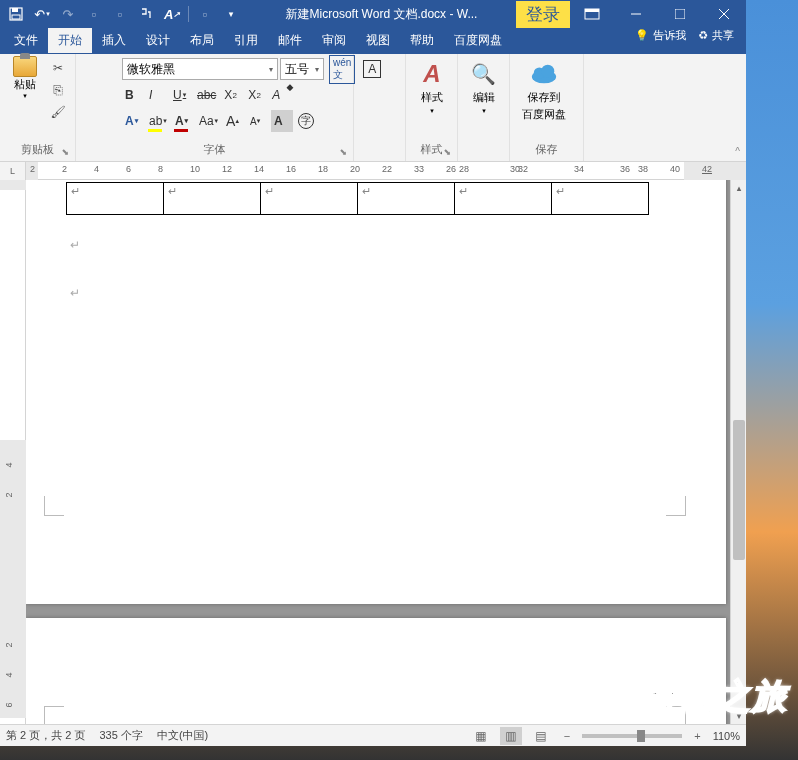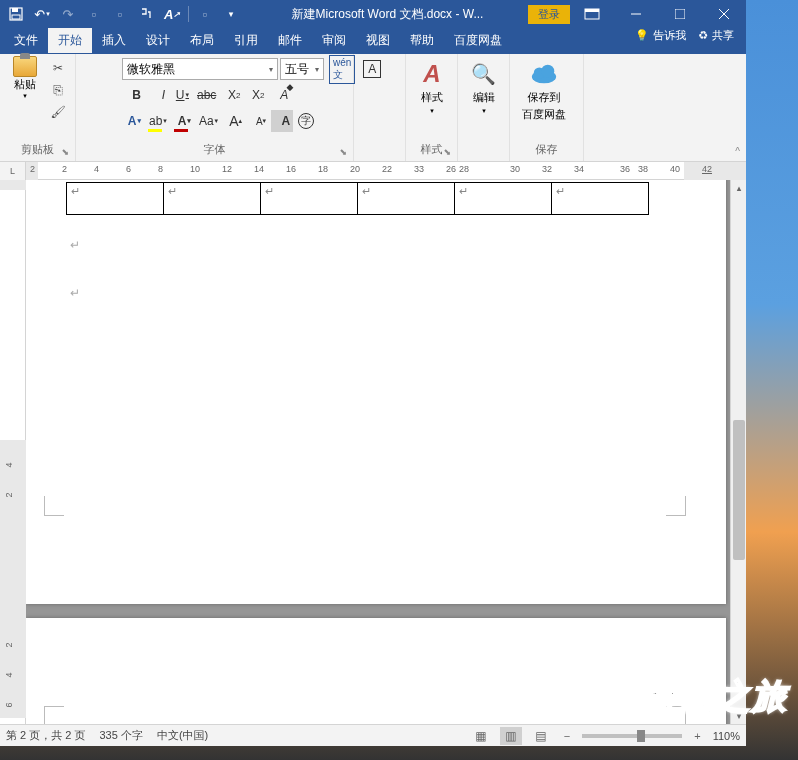--- a/index.html
+++ b/index.html
@@ -5,21 +5,21 @@
 * { margin: 0; padding: 0; box-sizing: border-box; font-family: "Microsoft YaHei", sans-serif; }
 body { width: 798px; height: 760px; background: linear-gradient(180deg, #4a90d9 0%, #5ba0e0 40%, #f0a050 70%, #333 100%); overflow: hidden; position: relative; }
 .word-window { width: 746px; height: 746px; background: #fff; position: relative; display: flex; flex-direction: column; }
 .titlebar { height: 28px; background: #2b579a; display: flex; align-items: center; color: #fff; font-size: 11px; }
 .qat { display: flex; align-items: center; gap: 2px; padding: 0 4px; }
 .qat-btn { width: 24px; height: 24px; display: flex; align-items: center; justify-content: center; cursor: pointer; color: #fff; font-size: 13px; }
 .qat-btn.disabled { opacity: 0.5; }
 .qat-sep { width: 1px; height: 16px; background: rgba(255,255,255,0.3); margin: 0 2px; }
 .title-text { flex: 1; text-align: center; font-size: 12px; white-space: nowrap; overflow: hidden; }
 .win-right { display: flex; align-items: center; }
-.login-btn { background: #eab308; color: #2b579a; padding: 2px 10px; font-size: 11px; margin-right: 8px; cursor: pointer; }
+.login-btn { background: #fde047; color: #2b579a; padding: 2px 10px; font-size: 17px; margin-right: 8px; cursor: pointer; }
 .win-group-icon { width: 28px; height: 24px; display: flex; align-items: center; justify-content: center; cursor: pointer; font-size: 12px; margin-right: 8px; }
 .win-btn { width: 44px; height: 28px; display: flex; align-items: center; justify-content: center; cursor: pointer; }
 .tabbar { height: 26px; background: #2b579a; display: flex; align-items: flex-start; color: #fff; font-size: 12px; padding: 0 4px; }
 .tab { padding: 4px 10px; cursor: pointer; }
 .tab.active { background: #f3f3f3; color: #2b579a; }
 .tab-right { margin-left: auto; display: flex; align-items: center; gap: 12px; padding-right: 8px; }
 .tab-right-item { display: flex; align-items: center; gap: 4px; cursor: pointer; font-size: 11px; }
 .ribbon { height: 108px; background: #f3f3f3; border-bottom: 1px solid #d4d4d4; display: flex; }
 .ribbon-group { border-right: 1px solid #e1e1e1; display: flex; flex-direction: column; padding: 2px 4px; }
 .ribbon-group-content { flex: 1; display: flex; align-items: flex-start; }
@@ -27,21 +27,21 @@
 .ribbon-group-label .launcher { position: absolute; right: 2px; bottom: 2px; font-size: 9px; color: #888; cursor: pointer; }
 .paste-col { display: flex; flex-direction: column; align-items: center; width: 42px; }
 .paste-big { width: 38px; height: 44px; display: flex; flex-direction: column; align-items: center; justify-content: center; cursor: pointer; font-size: 11px; }
 .paste-icon { width: 24px; height: 28px; background: linear-gradient(#f9d77e, #e8a838); border: 1px solid #b88628; border-radius: 2px; position: relative; }
 .paste-icon::before { content: ''; position: absolute; top: -4px; left: 6px; width: 10px; height: 6px; background: #888; border-radius: 2px 2px 0 0; }
 .mini-col { display: flex; flex-direction: column; gap: 2px; padding: 2px; }
 .mini-btn { width: 20px; height: 20px; display: flex; align-items: center; justify-content: center; cursor: pointer; font-size: 12px; color: #444; }
 .font-row { display: flex; align-items: center; gap: 2px; padding: 2px; margin-left: 40px; }
 .font-combo { height: 22px; border: 1px solid #ababab; background: #fff; font-size: 12px; padding: 0 4px; display: flex; align-items: center; justify-content: space-between; cursor: pointer; }
 .font-combo .arrow { font-size: 8px; color: #666; margin-left: 4px; }
-.fmt-btn { min-width: 22px; height: 22px; display: flex; align-items: center; justify-content: flex-end; cursor: pointer; font-size: 12px; color: #333; padding: 0 3px; }
+.fmt-btn { min-width: 22px; height: 22px; display: flex; align-items: center; justify-content: flex-start; cursor: pointer; font-size: 12px; color: #333; padding: 0 3px; }
 .fmt-btn .arrow { font-size: 7px; margin-left: 1px; }
 .fmt-btn.bold { font-weight: bold; }
 .fmt-btn.italic { font-style: italic; }
 .fmt-btn.underline { text-decoration: underline; }
 .fmt-btn.strike { text-decoration: line-through; }
 .wen-box { border: 1px solid #2b579a; padding: 1px 3px; font-size: 10px; color: #2b579a; }
 .char-box { border: 1px solid #333; padding: 1px 4px; font-size: 12px; }
 .big-btn { display: flex; flex-direction: column; align-items: center; justify-content: center; padding: 4px 8px; cursor: pointer; font-size: 11px; gap: 2px; }
 .big-btn-icon { width: 28px; height: 28px; display: flex; align-items: center; justify-content: center; font-size: 20px; }
 .ruler-area { height: 18px; background: #fff; border-bottom: 1px solid #d4d4d4; display: flex; }
@@ -288,21 +288,21 @@
         <span class="ruler-tick" style="left: 196px;">12</span>
         <span class="ruler-tick" style="left: 228px;">14</span>
         <span class="ruler-tick" style="left: 260px;">16</span>
         <span class="ruler-tick" style="left: 292px;">18</span>
         <span class="ruler-tick" style="left: 324px;">20</span>
         <span class="ruler-tick" style="left: 356px;">22</span>
         <span class="ruler-tick" style="left: 388px;">33</span>
         <span class="ruler-tick" style="left: 420px;">26</span>
         <span class="ruler-tick" style="left: 433px;">28</span>
         <span class="ruler-tick" style="left: 484px;">30</span>
-        <span class="ruler-tick" style="left: 516px;">32</span>
+        <span class="ruler-tick" style="left: 492px;">32</span>
         <span class="ruler-tick" style="left: 548px;">34</span>
         <span class="ruler-tick" style="left: 580px; margin-left: 14px;">36</span>
         <span class="ruler-tick" style="left: 612px;">38</span>
         <span class="ruler-tick" style="left: 644px;">40</span>
         <span class="ruler-tick" style="left: 676px; text-decoration: underline;">42</span>
       </div>
   </div>
 
   <div class="doc-area">
     <div class="ruler-v" id="ruler-v">

